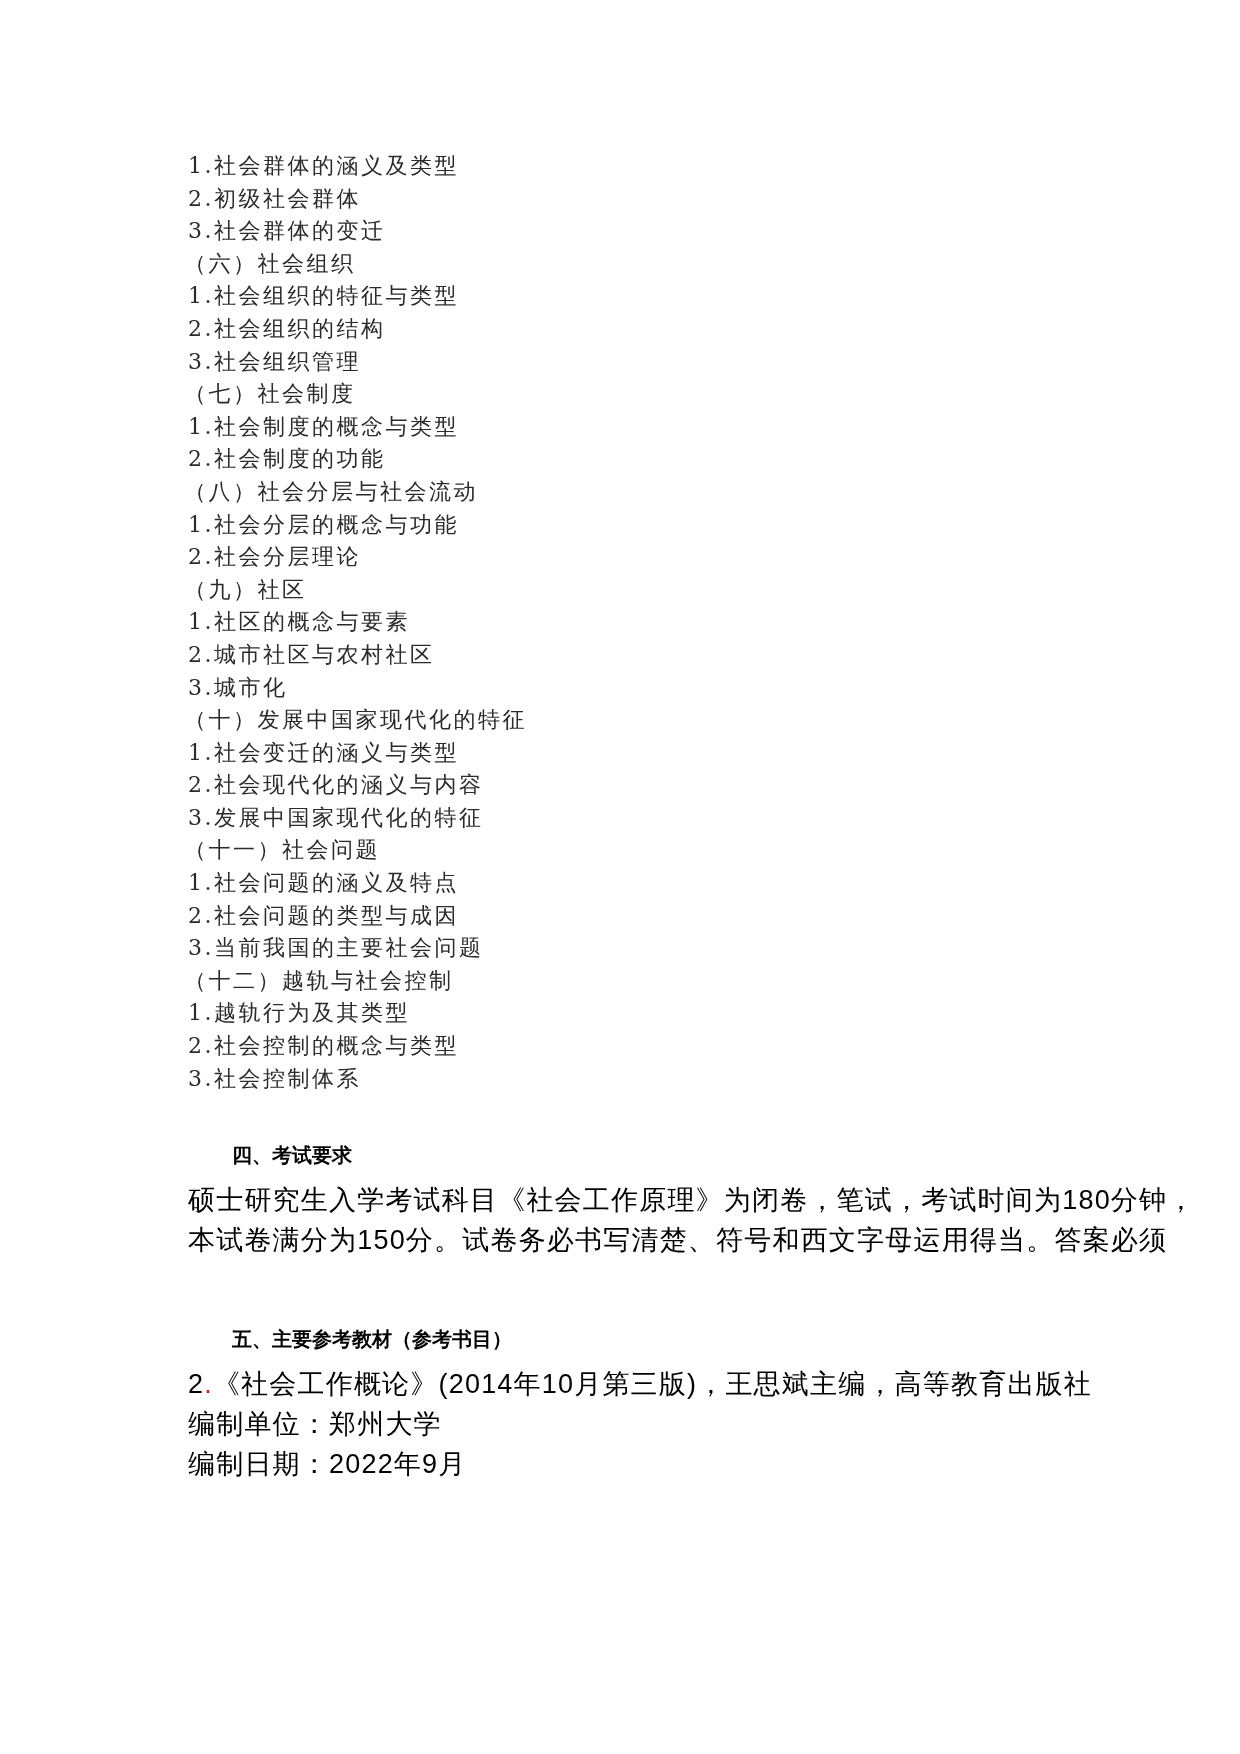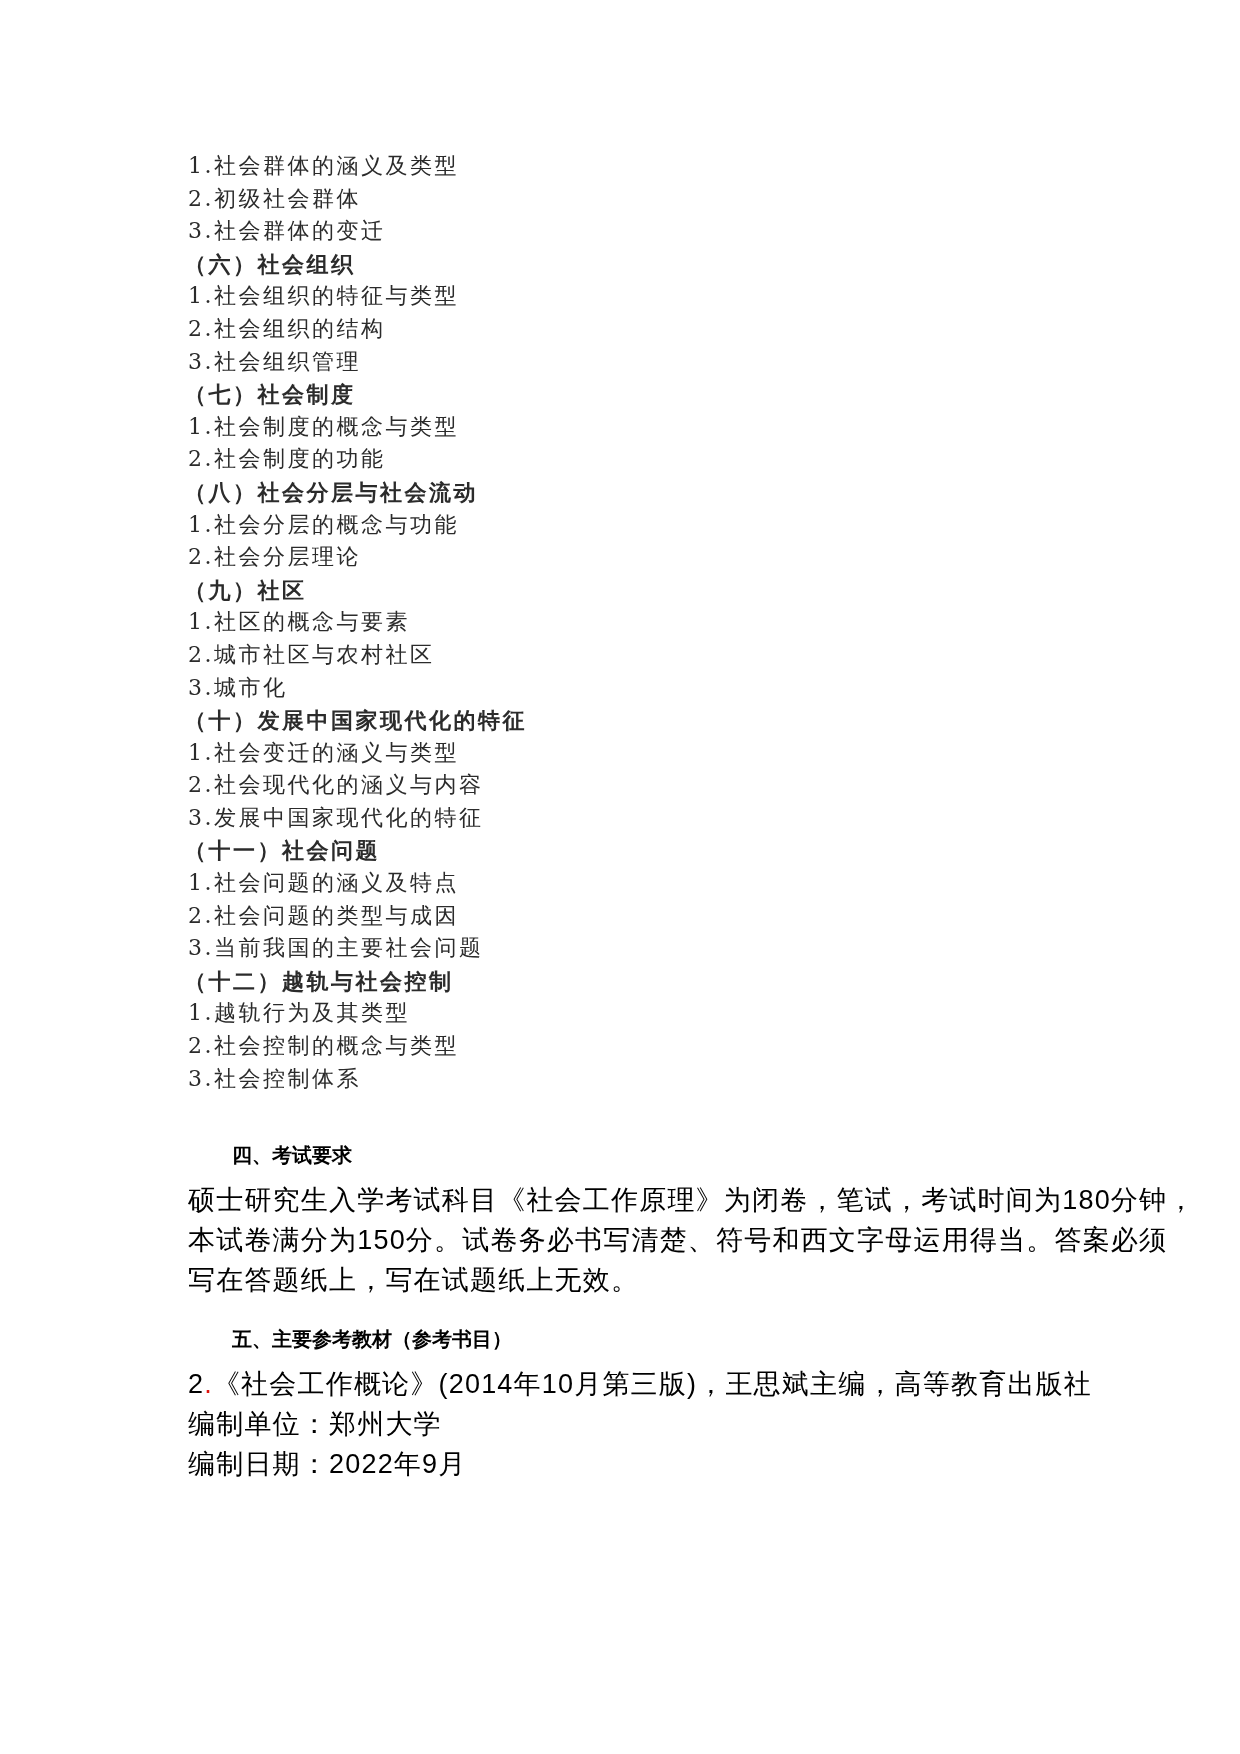--- a/index.html
+++ b/index.html
@@ -4,21 +4,21 @@
 <style>
   html, body { margin: 0; padding: 0; background: #ffffff; }
   body { width: 1240px; height: 1754px; position: relative; overflow: hidden; }
   .page { position: absolute; left: 0; top: 0; width: 1240px; height: 1366px; background: #fff; }
   .outline { position: absolute; left: 188px; top: 150px; width: 900px; }
   .line {
     font-family: "DejaVu Serif", "Liberation Serif", serif;
     font-size: 22px; line-height: 32.6px; height: 32.6px;
     color: #2b2b2b; white-space: nowrap; letter-spacing: 2.5px;
   }
-  .line.section { padding-left: 0; margin-left: -4px; font-weight: bold; }
+  .line.section { padding-left: 0; margin-left: -4px; }
   .h2 {
     position: absolute; left: 232px;
     font-family: "DejaVu Sans", "Liberation Sans", sans-serif;
     font-weight: bold; font-size: 20px; color: #000; white-space: nowrap;
   }
   .para {
     position: absolute; left: 188px; width: 880px;
     font-family: Liberation Sans, sans-serif;
     font-size: 27px; color: #000; line-height: 40px; letter-spacing: 1.2px;
   }
@@ -59,21 +59,20 @@
     <div class="line section">（十二）越轨与社会控制</div>
     <div class="line">1.越轨行为及其类型</div>
     <div class="line">2.社会控制的概念与类型</div>
     <div class="line">3.社会控制体系</div>
   </div>
 
   <div class="h2" style="top:1142px;">四、考试要求</div>
   <div class="para" style="top:1180px;">
     <p>硕士研究生入学考试科目《社会工作原理》为闭卷，笔试，考试时间为180分钟，</p>
     <p>本试卷满分为150分。试卷务必书写清楚、符号和西文字母运用得当。答案必须</p>
-    <p>写在答题纸上，写在试题纸上无效。</p>
   </div>
 
   <div class="h2" style="top:1326px;">五、主要参考教材（参考书目）</div>
   <div class="para" style="top:1364px;">
     <p>
       <span>2</span><span class="red">.</span><span>《社会工作概论》(2014年10月第三版)，王思斌主编，高等教育出版社</span>
     </p>
     <p>编制单位：郑州大学</p>
     <p>编制日期：2022年9月</p>
   </div>

